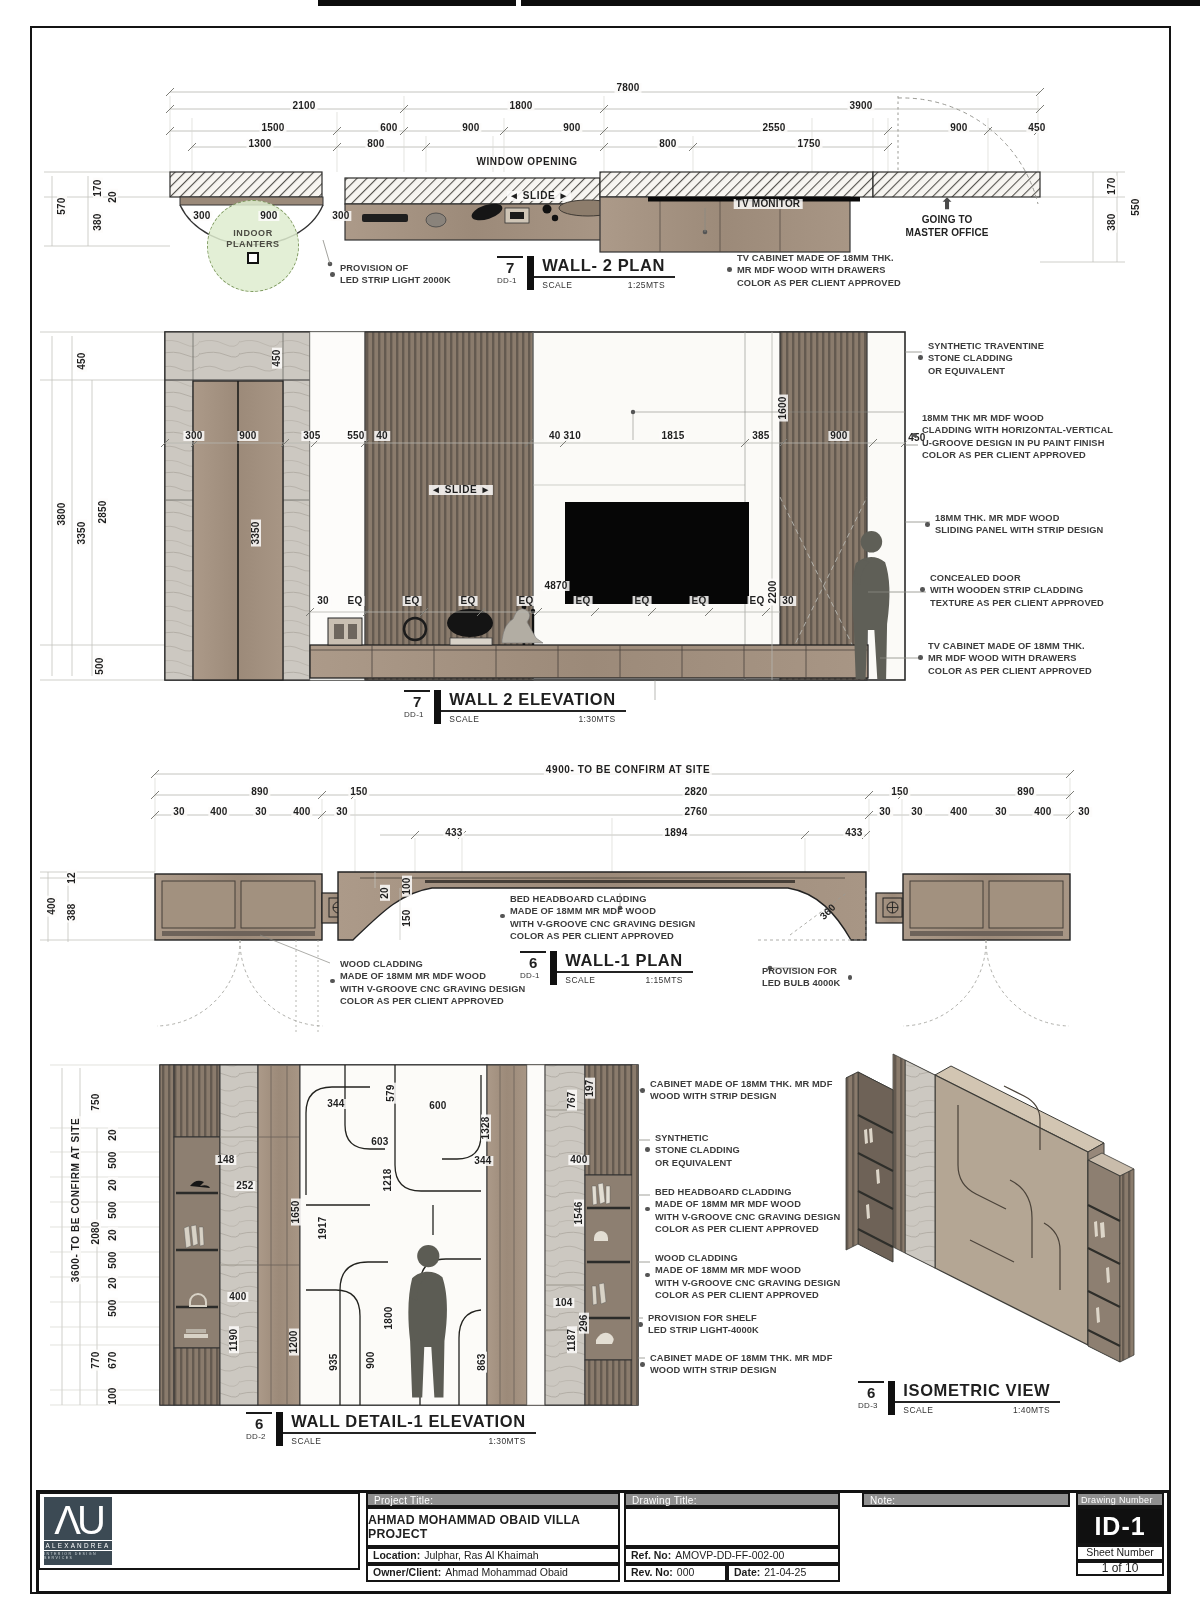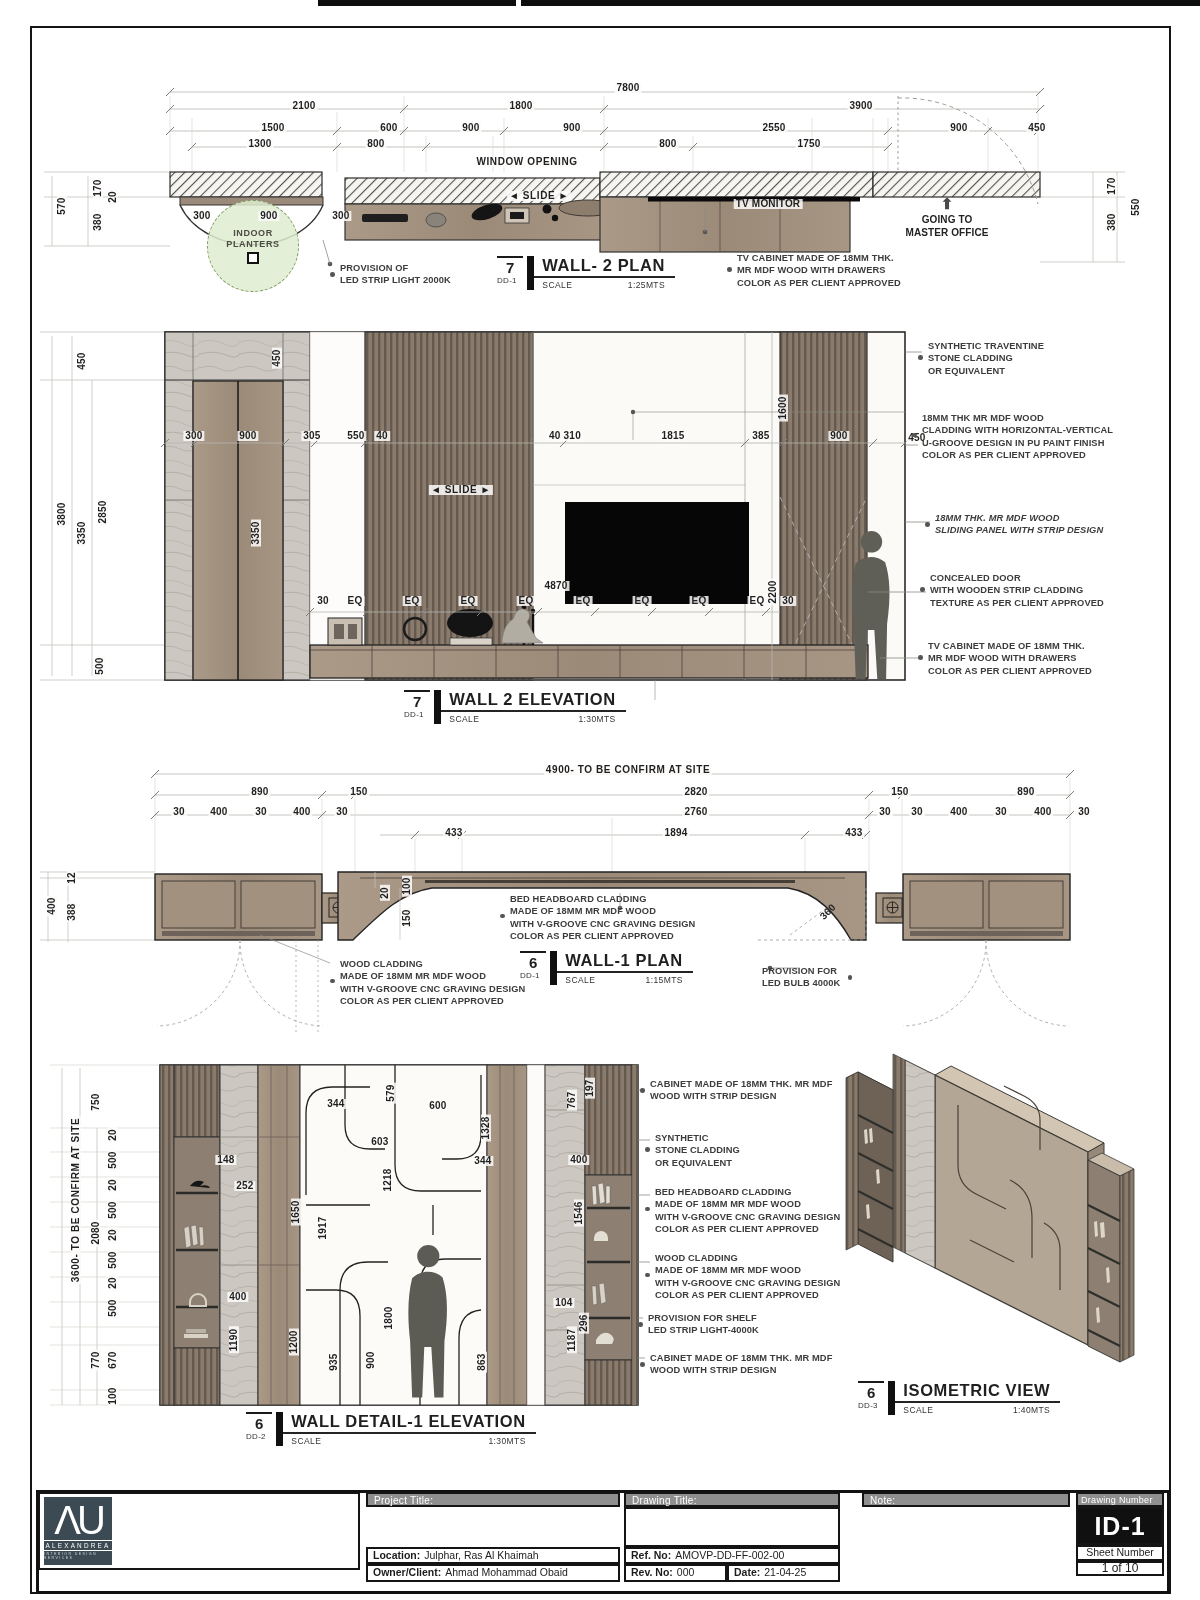--- a/index.html
+++ b/index.html
@@ -431,21 +431,21 @@
         <div>OR EQUIVALENT</div>
         <span class="dot l"></span>
       </div>
       <div class="note" style="left: 922px; top: 412px;">
         <div>18MM THK MR MDF WOOD</div>
         <div>CLADDING WITH HORIZONTAL-VERTICAL</div>
         <div>U-GROOVE DESIGN IN PU PAINT FINISH</div>
         <div>COLOR AS PER  CLIENT APPROVED</div>
         <span class="dot l"></span>
       </div>
-      <div class="note" style="left: 935px; top: 512px; font-style: italic;">
+      <div class="note" style="left: 935px; top: 512px;">
         <div>18MM THK. MR MDF WOOD</div>
         <div>SLIDING PANEL WITH STRIP DESIGN</div>
         <span class="dot l"></span>
       </div>
       <div class="note" style="left: 930px; top: 572px;">
         <div>CONCEALED DOOR</div>
         <div>WITH WOODEN STRIP CLADDING</div>
         <div>TEXTURE AS PER CLIENT APPROVED</div>
         <span class="dot l"></span>
       </div>
@@ -591,20 +591,21 @@
   <div class="abs" style="left:36px;top:1490px;width:1128px;height:98px;border:3px solid #111;"></div>
 
   <div class="tb-cell" style="left:38px;top:1492px;width:322px;height:78px;"></div>
   <div id="logo-box" style="left:44px;top:1497px;width:68px;height:68px;position:absolute;">
     <div id="logo-mark">ΛU</div>
     <div id="logo-name">ALEXANDREA</div>
     <div id="logo-sub">INTERIOR DESIGN SERVICES</div>
   </div>
 
   <div class="tb-bar" style="left:366px;top:1492px;width:254px;height:15px;">Project Title:</div>
+  <div class="tb-cell tb-center" id="proj-name" style="left:366px;top:1507px;width:254px;height:40px;">AHMAD MOHAMMAD OBAID VILLA PROJECT</div>
   <div class="tb-cell tb-row tb-text" style="left:366px;top:1547px;width:254px;height:17px;">
     <span class="tb-label">Location:</span>
     <span>Julphar, Ras Al Khaimah</span>
   </div>
   <div class="tb-cell tb-row tb-text" style="left:366px;top:1564px;width:254px;height:18px;">
     <span class="tb-label">Owner/Client:</span>
     <span>Ahmad Mohammad Obaid</span>
   </div>
 
   <div class="tb-bar" style="left:624px;top:1492px;width:216px;height:15px;">Drawing Title:</div>

